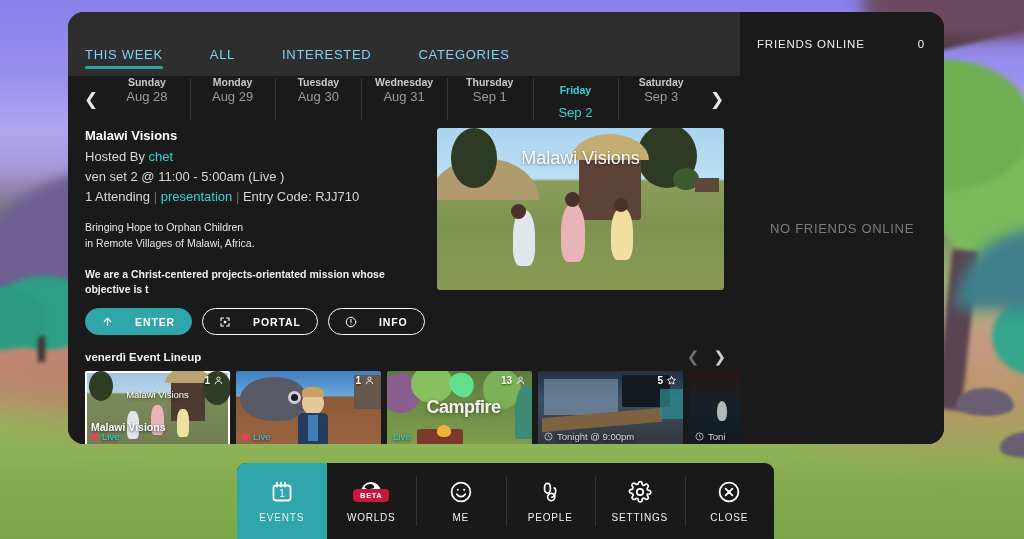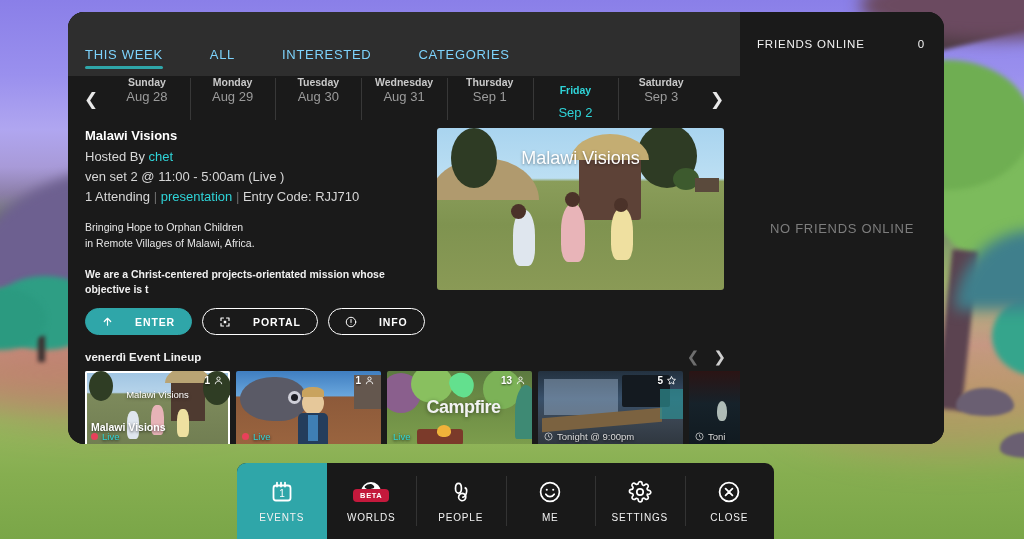--- a/index.html
+++ b/index.html
@@ -542,39 +542,39 @@
 
   <div class="tbitem">
     <span class="beta">BETA</span>
     <svg width="24" height="24" viewBox="0 0 24 24" fill="#fff">
       <path d="M12 2a10 10 0 100 20 10 10 0 000-20zm0 2.1c1.2 0 1.5 1 2.4 1.5.9.5 1.2 1.8.4 2.4-.8.6-2 .2-2.6 1-.6.8.2 1.9 1.2 2.1 1 .2 2.2-.3 2.9.5.7.8.2 2.1-.6 2.7-.8.6-1.3 1.6-1.1 2.6.2 1-.6 1.9-1.6 2A7.9 7.9 0 014.1 12c0-1 .9-1.5 1.7-1.2.8.3 1.8.1 2.1-.7.3-.8-.4-1.6-1.2-1.9-.8-.3-1.3-1.3-.8-2A7.9 7.9 0 0112 4.1z"></path>
     </svg>
     <span class="tblabel">WORLDS</span>
   </div>
 
   <div class="tbitem">
-    <svg width="24" height="24" viewBox="0 0 24 24" fill="none" stroke="#fff" stroke-width="1.7">
-      <path d="M9.6 3.4c2 0 2.8 2.4 2.8 5.1 0 2.7-1.2 4.6-2.9 4.6S6.5 11.1 6.5 8.4c0-2.7 1.1-5 3.1-5z"></path>
-      <path d="M15.6 7.6c1.9.6 2.4 3.2 1.7 5.7-.7 2.5-2.5 4.2-4.1 3.7"></path>
-      <path d="M14.4 13.6c1.9.6 2.8 2.7 2.2 4.6-.6 1.9-2.6 2.9-4.5 2.3-1.9-.6-2.9-2.6-2.3-4.5.6-1.9 2.7-3 4.6-2.4z"></path>
-    </svg>
-    <span class="tblabel">PEOPLE</span>
-  </div>
-
-  <div class="tbitem">
     <svg width="24" height="24" viewBox="0 0 24 24" fill="none" stroke="#fff" stroke-width="1.7" stroke-linecap="round">
       <circle cx="12" cy="12" r="9.4"></circle>
       <circle cx="8.8" cy="9.8" r="1.05" fill="#fff" stroke="none"></circle>
       <circle cx="15.2" cy="9.8" r="1.05" fill="#fff" stroke="none"></circle>
       <path d="M7.8 14.2c1 1.6 2.5 2.4 4.2 2.4s3.2-.8 4.2-2.4"></path>
     </svg>
     <span class="tblabel">ME</span>
   </div>
 
   <div class="tbitem">
+    <svg width="24" height="24" viewBox="0 0 24 24" fill="none" stroke="#fff" stroke-width="1.7">
+      <path d="M9.6 3.4c2 0 2.8 2.4 2.8 5.1 0 2.7-1.2 4.6-2.9 4.6S6.5 11.1 6.5 8.4c0-2.7 1.1-5 3.1-5z"></path>
+      <path d="M15.6 7.6c1.9.6 2.4 3.2 1.7 5.7-.7 2.5-2.5 4.2-4.1 3.7"></path>
+      <path d="M14.4 13.6c1.9.6 2.8 2.7 2.2 4.6-.6 1.9-2.6 2.9-4.5 2.3-1.9-.6-2.9-2.6-2.3-4.5.6-1.9 2.7-3 4.6-2.4z"></path>
+    </svg>
+    <span class="tblabel">PEOPLE</span>
+  </div>
+
+  <div class="tbitem">
     <svg width="24" height="24" viewBox="0 0 24 24" fill="none" stroke="#fff" stroke-width="1.7" stroke-linejoin="round">
       <circle cx="12" cy="12" r="3.2"></circle>
       <path d="M19.3 14.2a1.6 1.6 0 00.32 1.76l.06.06a1.94 1.94 0 11-2.74 2.74l-.06-.06a1.6 1.6 0 00-1.76-.32 1.6 1.6 0 00-.97 1.46v.17a1.94 1.94 0 11-3.88 0v-.09a1.6 1.6 0 00-1.05-1.46 1.6 1.6 0 00-1.76.32l-.06.06a1.94 1.94 0 11-2.74-2.74l.06-.06a1.6 1.6 0 00.32-1.76 1.6 1.6 0 00-1.46-.97h-.17a1.94 1.94 0 110-3.88h.09a1.6 1.6 0 001.46-1.05 1.6 1.6 0 00-.32-1.76l-.06-.06a1.94 1.94 0 112.74-2.74l.06.06a1.6 1.6 0 001.76.32h.08A1.6 1.6 0 0010.2 3.8v-.17a1.94 1.94 0 113.88 0v.09a1.6 1.6 0 00.97 1.46 1.6 1.6 0 001.76-.32l.06-.06a1.94 1.94 0 112.74 2.74l-.06.06a1.6 1.6 0 00-.32 1.76v.08a1.6 1.6 0 001.46.97h.17a1.94 1.94 0 110 3.88h-.09a1.6 1.6 0 00-1.46.97z"></path>
     </svg>
     <span class="tblabel">SETTINGS</span>
   </div>
 
   <div class="tbitem">
     <svg width="24" height="24" viewBox="0 0 24 24" fill="none" stroke="#fff" stroke-width="1.8" stroke-linecap="round">
       <circle cx="12" cy="12" r="9.4"></circle>

